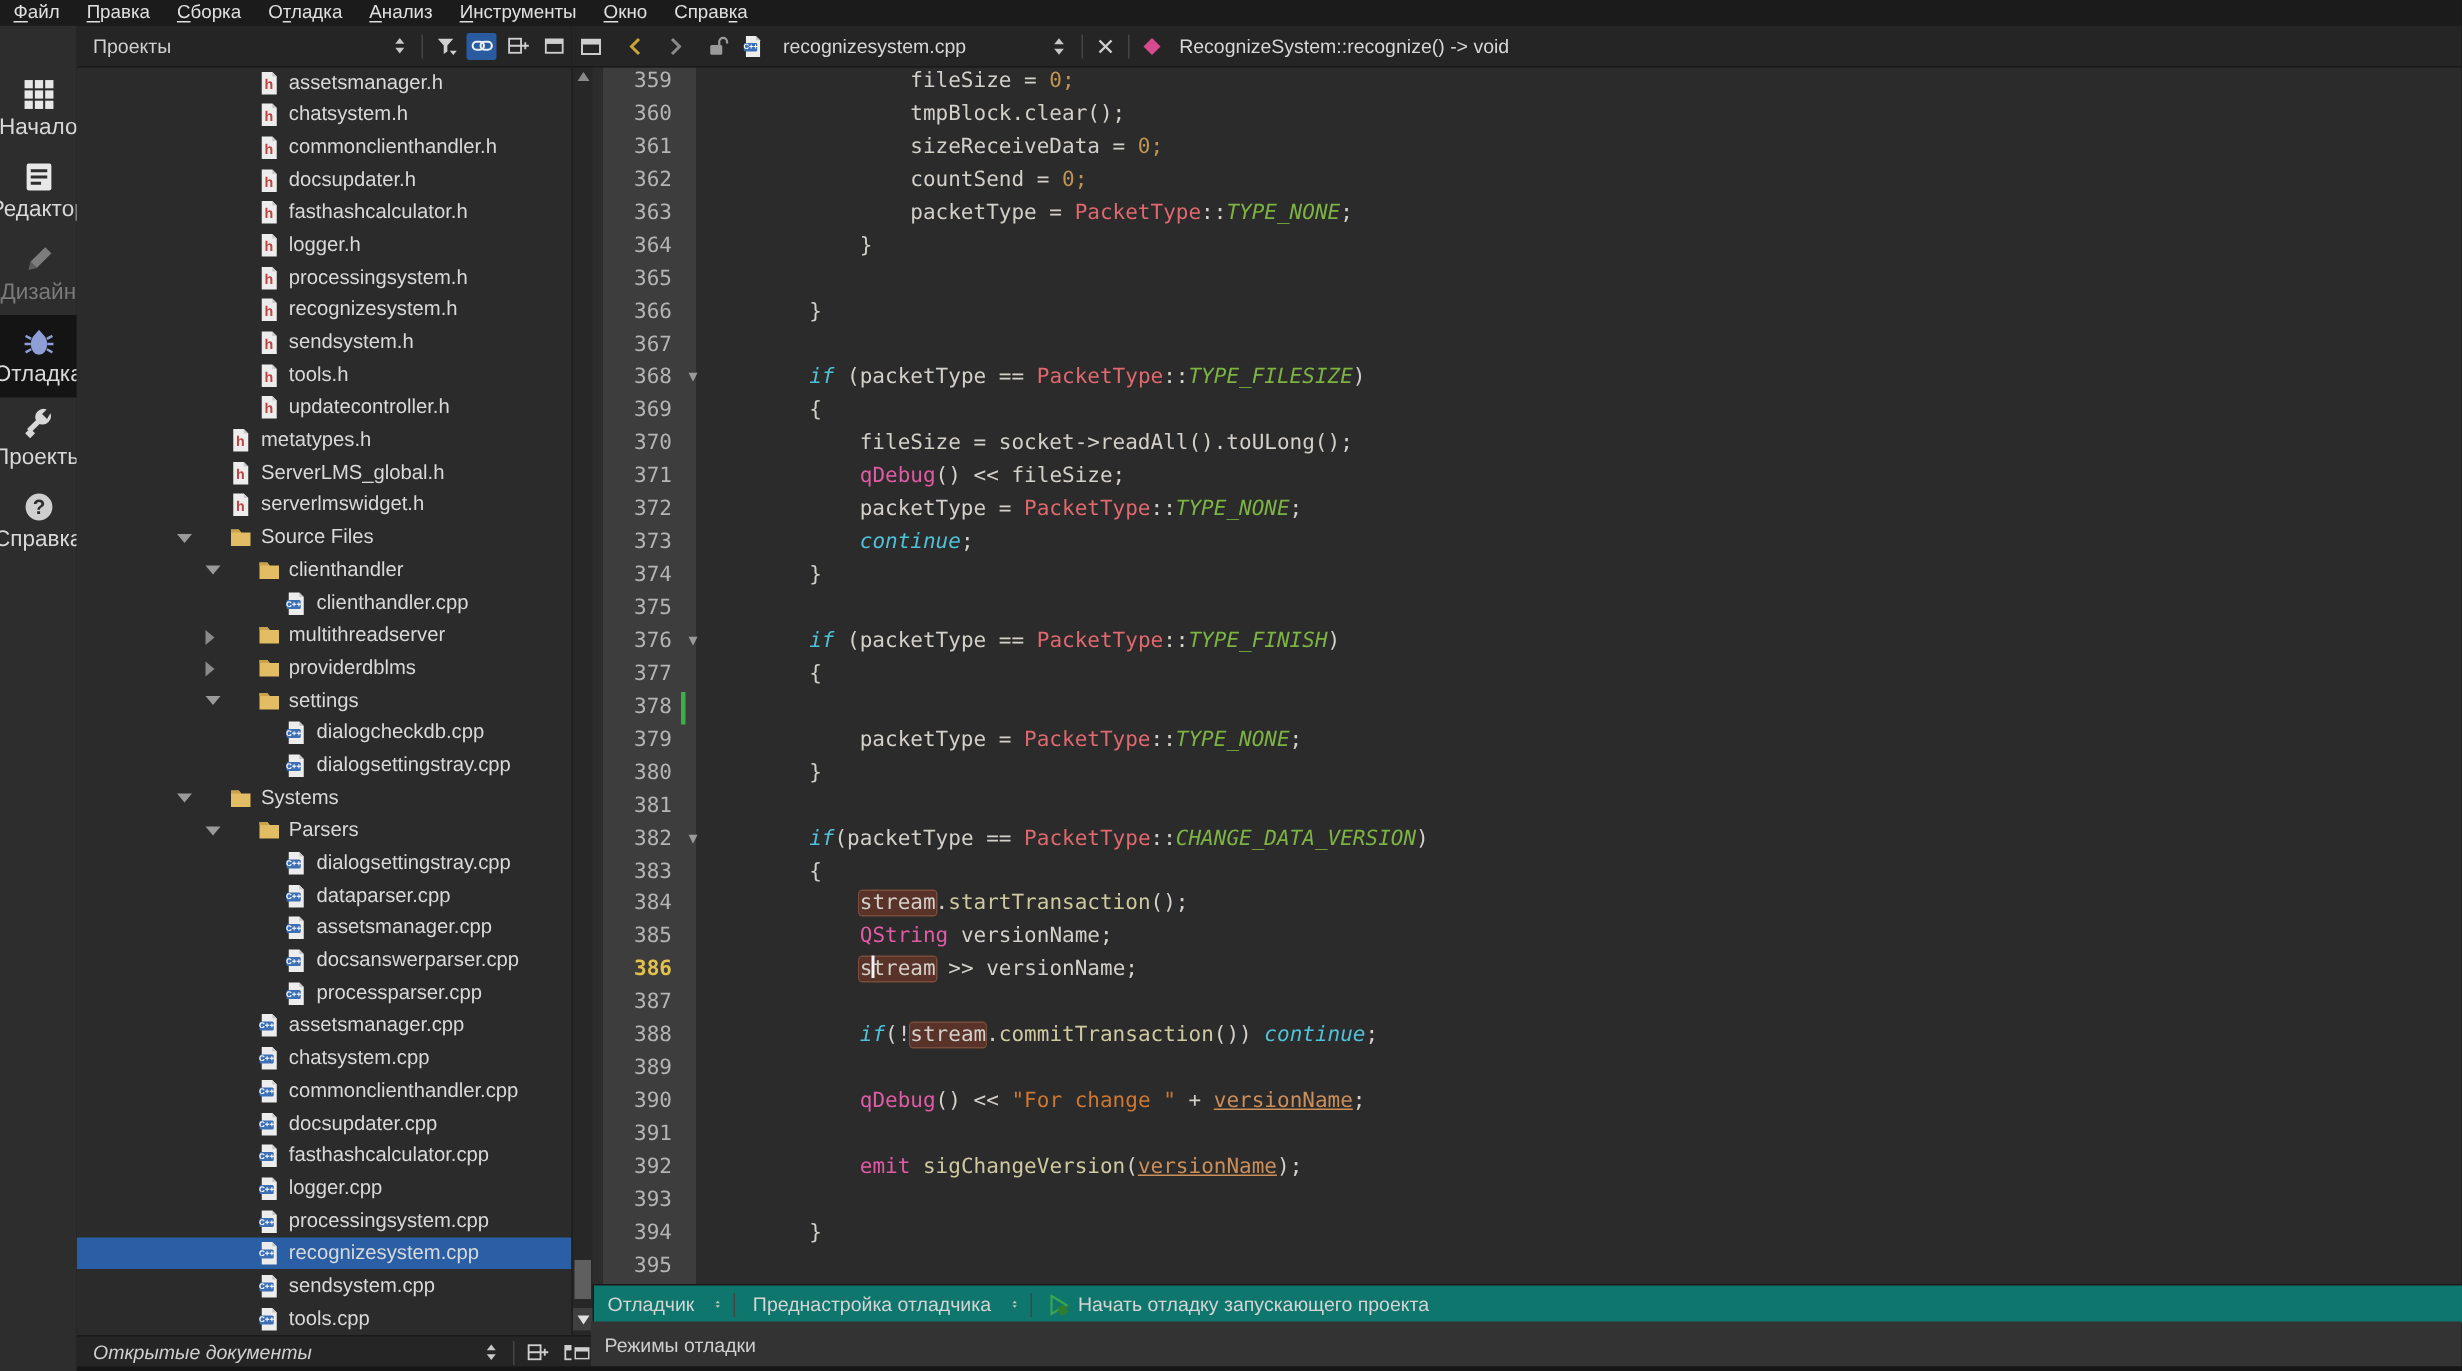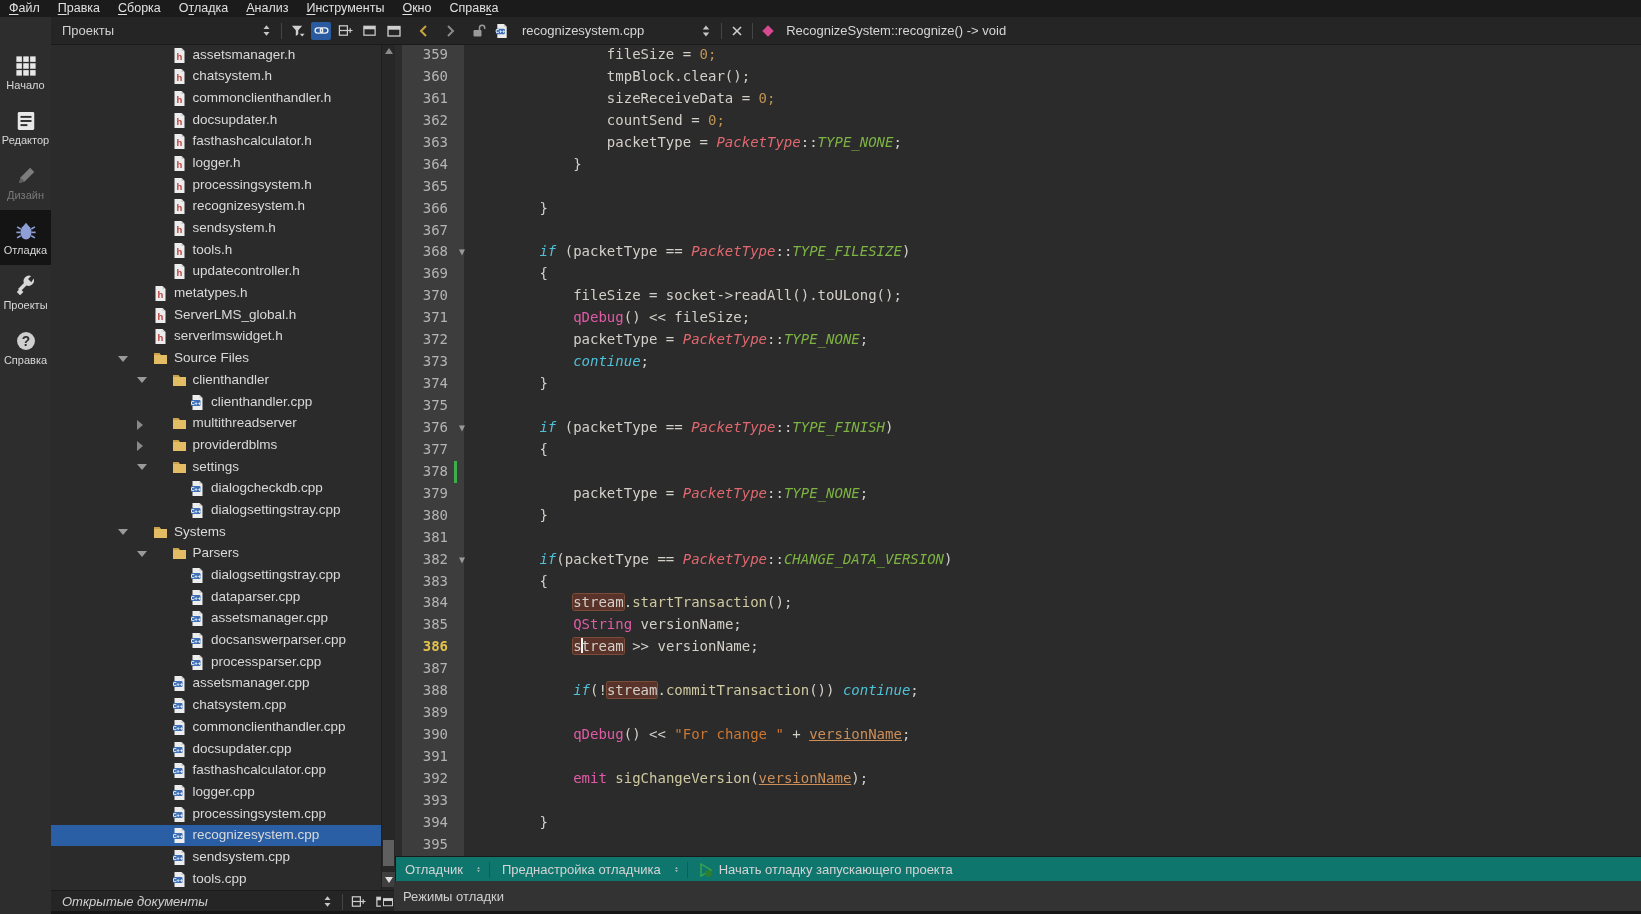--- a/index.html
+++ b/index.html
@@ -9,21 +9,21 @@
 
   
   #menubar{left:0;top:0;width:1641px;height:17px;background:#1b1b1b;display:flex;align-items:center;z-index:30;}
   .menu-item{color:#e0e0e0;font-size:12.5px;padding:0 9px;height:17px;line-height:17px;cursor:default;}
 
   
   #sidebar{left:0;top:17px;width:51px;height:897px;background:#2d2d2d;z-index:20;}
   #modes{padding-top:28px;display:flex;flex-direction:column;}
   .mode{width:51px;height:55px;display:flex;flex-direction:column;align-items:center;justify-content:center;overflow:hidden;}
   .mode .micon{width:22px;height:22px;flex:0 0 22px;}
-  .mode .mlabel{font-size:11px;color:#d8d8d8;white-space:nowrap;margin-top:2px;}
+  .mode .mlabel{font-size:15px;color:#d8d8d8;white-space:nowrap;margin-top:2px;}
   .mode.selected{background:#141414;}
   .mode.disabled .mlabel{color:#7a7a7a;}
 
   
   .phead{background:#252526;border-bottom:1px solid #1a1a1a;display:flex;align-items:center;color:#d0d0d0;font-size:13px;}
   #treehead{left:51px;top:17px;width:330px;height:27px;z-index:10;}
   #treehead .ptitle{padding-left:11px;flex:1;}
   .hicon{width:20px;height:18px;display:flex;align-items:center;justify-content:center;margin:0 2px;border-radius:2px;}
   .hicon svg{width:15px;height:15px;}
   .hicon.active{background:var(--acc);}
@@ -63,21 +63,21 @@
     background:linear-gradient(to right,#2c2c2c 0,#2c2c2c 8px,#3d3d3d 8px,#3d3d3d 70px,#2b2b2b 70px);
     font-family:"DejaVu Sans Mono",monospace;font-size:14px;overflow:hidden;}
   .line{display:flex;height:21.95px;line-height:21.95px;white-space:pre;}
   .lnum{width:46px;padding-left:8px;text-align:right;color:#b4b4b4;flex:0 0 46px;box-sizing:content-box;padding-right:6px;}
   .line.current .lnum{color:var(--curln);font-weight:bold;}
   .lfold{width:16px;flex:0 0 16px;color:#9a9a9a;font-size:10px;text-align:center;position:relative;}
   .line.changed .lfold{box-shadow:inset 3px 0 0 var(--chg);}
   .lcode{padding-left:2px;}
   .tok-d{color:#d3cfc9;}
   .tok-k{color:var(--kw);font-style:italic;}
-  .tok-t{color:var(--typ);font-style:italic;}
+  .tok-t{color:var(--typ);}
   .tok-m{color:var(--mac);}
   .tok-e{color:var(--enu);font-style:italic;}
   .tok-s{color:var(--str);}
   .tok-n{color:var(--num);}
   .tok-c{color:var(--cmt);font-style:italic;}
   .tok-f{color:var(--fnc);}
   .tok-v{color:var(--vor);text-decoration:underline;}
   .occ{color:#d3cfc9;background:var(--occ);box-shadow:0 0 0 1px #7a4c3a;border-radius:2px;}
   .cursor{display:inline-block;width:2px;height:15px;background:#f5f5f5;vertical-align:-2px;margin:0 -1px;}
 

